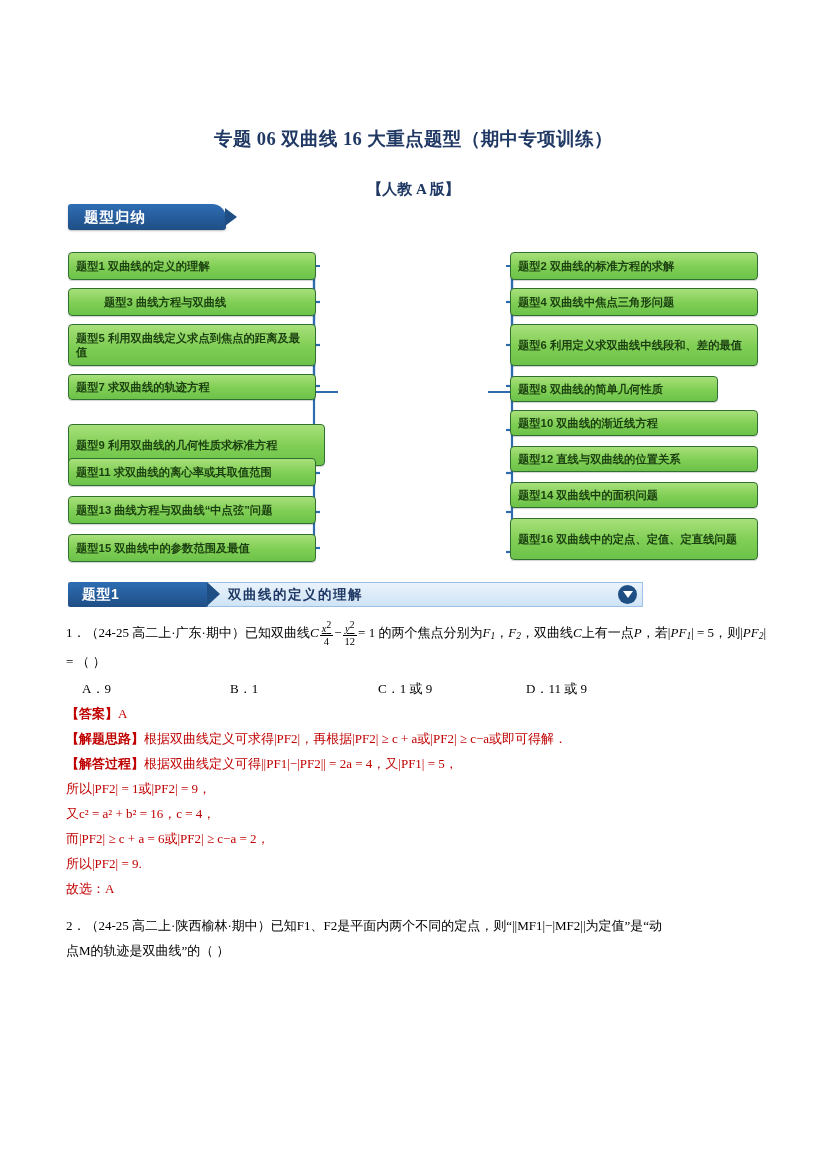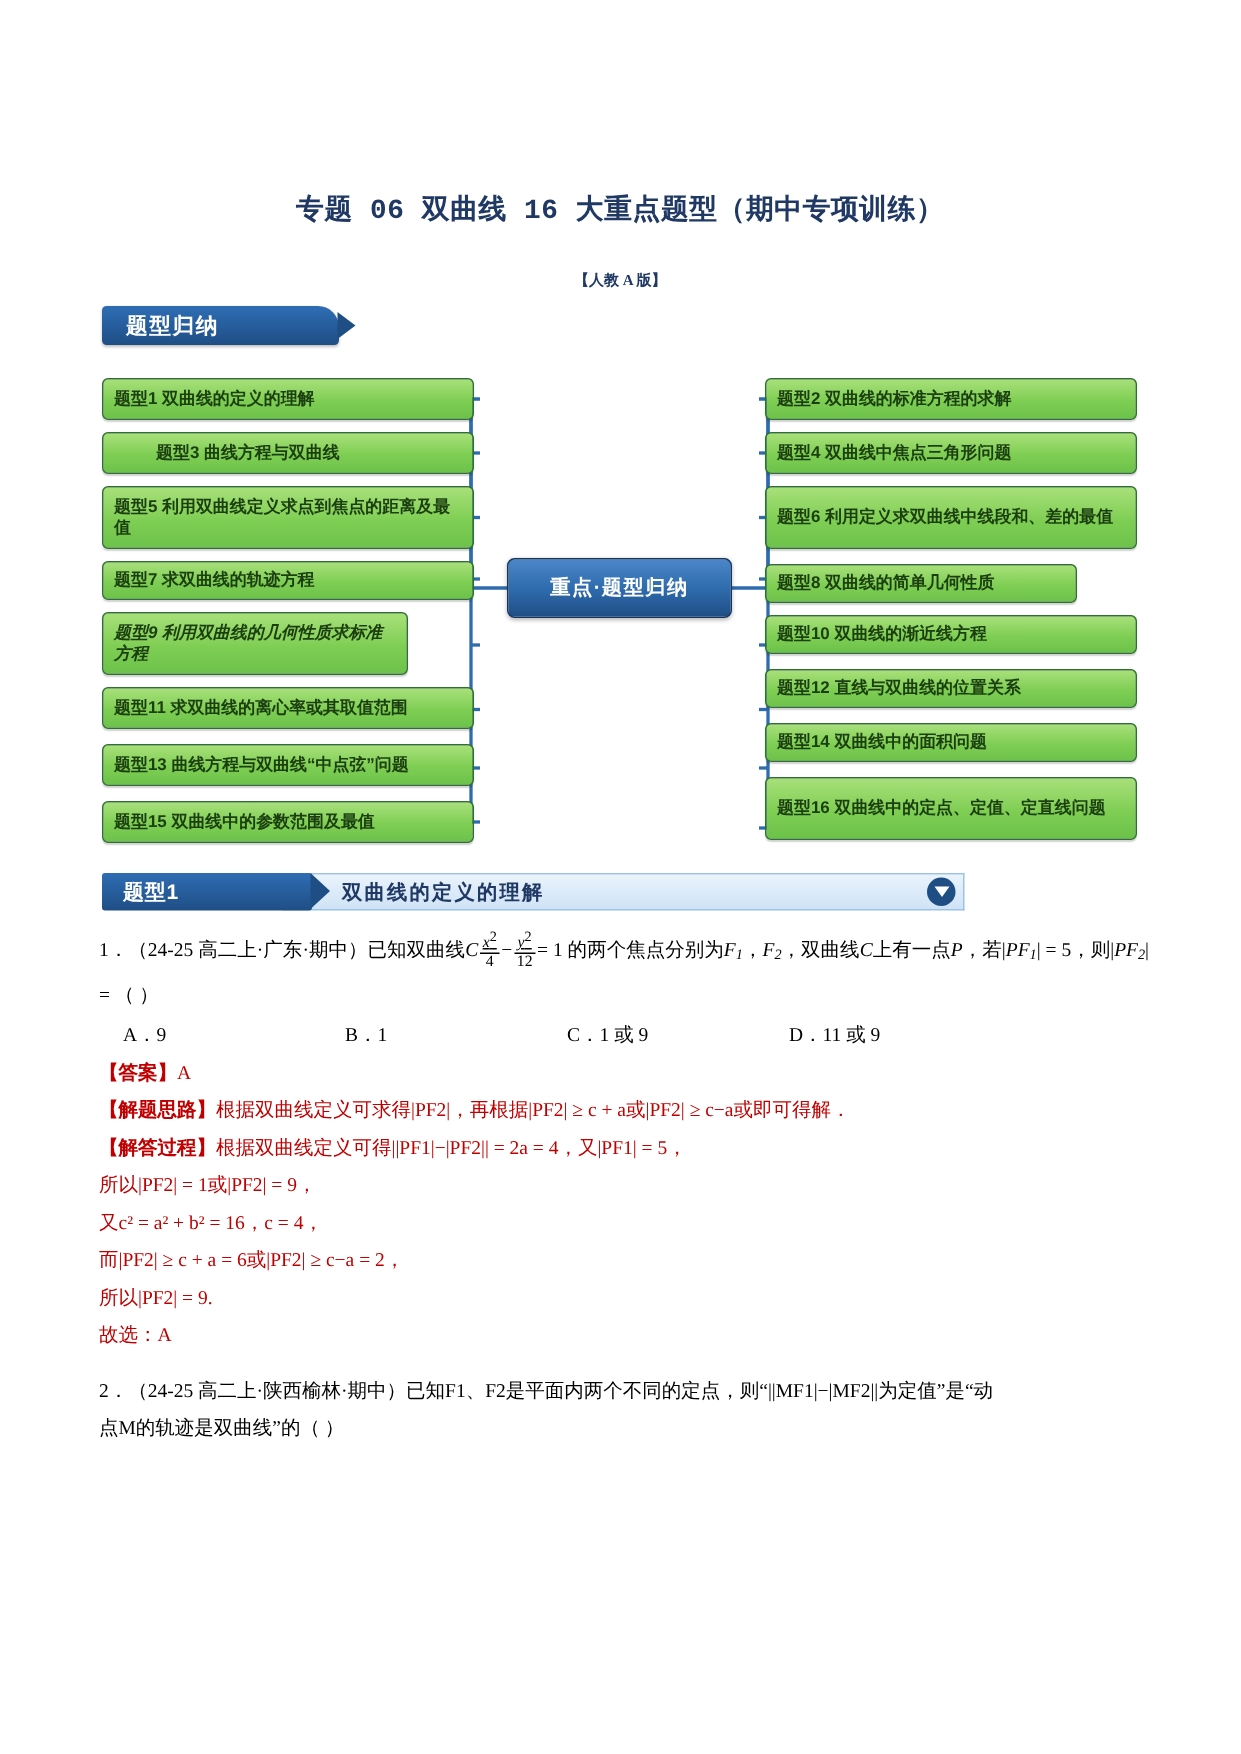--- a/index.html
+++ b/index.html
@@ -13,33 +13,33 @@
     height: 1169px;
     background: #ffffff;
     font-family: "Liberation Serif", serif;
     overflow: hidden;
   }
   .doc-title {
     position: absolute;
     left: 0; right: 0;
     top: 126px;
     text-align: center;
-    font-family: Liberation Mono, monospace;
+    font-family: Liberation Serif, serif;
     font-weight: bold;
     font-size: 18.5px;
     color: #1f3864;
     letter-spacing: 0.4px;
   }
   .doc-subtitle {
     position: absolute;
     left: 0; right: 0;
     top: 180px;
     text-align: center;
     font-weight: bold;
-    font-size: 10px;
+    font-size: 15px;
     color: #1f3864;
   }
 
   
   .banner {
     position: absolute;
     left: 68px;
     top: 204px;
     width: 158px;
     height: 26px;
@@ -280,27 +280,26 @@
         <path d="M444 62 H438"></path>
         <path d="M444 105 H438"></path>
         <path d="M444 146 H438"></path>
         <path d="M444 190 H438"></path>
         <path d="M444 233 H438"></path>
         <path d="M444 272 H438"></path>
         <path d="M444 312 H438"></path>
       </g>
     </svg>
 
-    <div class="center-node">重点·题型归纳</div>
 
     <div class="node" style="left:0px;  top:12px;  width:248px; height:28px;">题型1 双曲线的定义的理解</div>
     <div class="node" style="left:0px;  top:48px;  width:248px; height:28px;padding-left:35px;">题型3 曲线方程与双曲线</div>
     <div class="node" style="left:0px;  top:84px;  width:248px; height:42px;">题型5 利用双曲线定义求点到焦点的距离及最值</div>
     <div class="node" style="left:0px;  top:134px; width:248px; height:26px;">题型7 求双曲线的轨迹方程</div>
-    <div class="node" style="left:0px;  top:168px; width:204px; height:42px;font-style:italic;">题型9 利用双曲线的几何性质求标准方程</div>
+    <div class="node" style="left:0px;  top:184px; width:257px; height:42px;">题型9 利用双曲线的几何性质求标准方程</div>
     <div class="node" style="left:0px;  top:218px; width:248px; height:28px;">题型11 求双曲线的离心率或其取值范围</div>
     <div class="node" style="left:0px;  top:256px; width:248px; height:28px;">题型13 曲线方程与双曲线“中点弦”问题</div>
     <div class="node" style="left:0px;  top:294px; width:248px; height:28px;">题型15 双曲线中的参数范围及最值</div>
 
     <div class="node" style="left:442px; top:12px;  width:248px; height:28px;">题型2 双曲线的标准方程的求解</div>
     <div class="node" style="left:442px; top:48px;  width:248px; height:28px;">题型4 双曲线中焦点三角形问题</div>
     <div class="node" style="left:442px; top:84px;  width:248px; height:42px;">题型6 利用定义求双曲线中线段和、差的最值</div>
     <div class="node" style="left:442px; top:136px; width:208px; height:26px;">题型8 双曲线的简单几何性质</div>
     <div class="node" style="left:442px; top:170px; width:248px; height:26px;">题型10 双曲线的渐近线方程</div>
     <div class="node" style="left:442px; top:206px; width:248px; height:26px;">题型12 直线与双曲线的位置关系</div>

